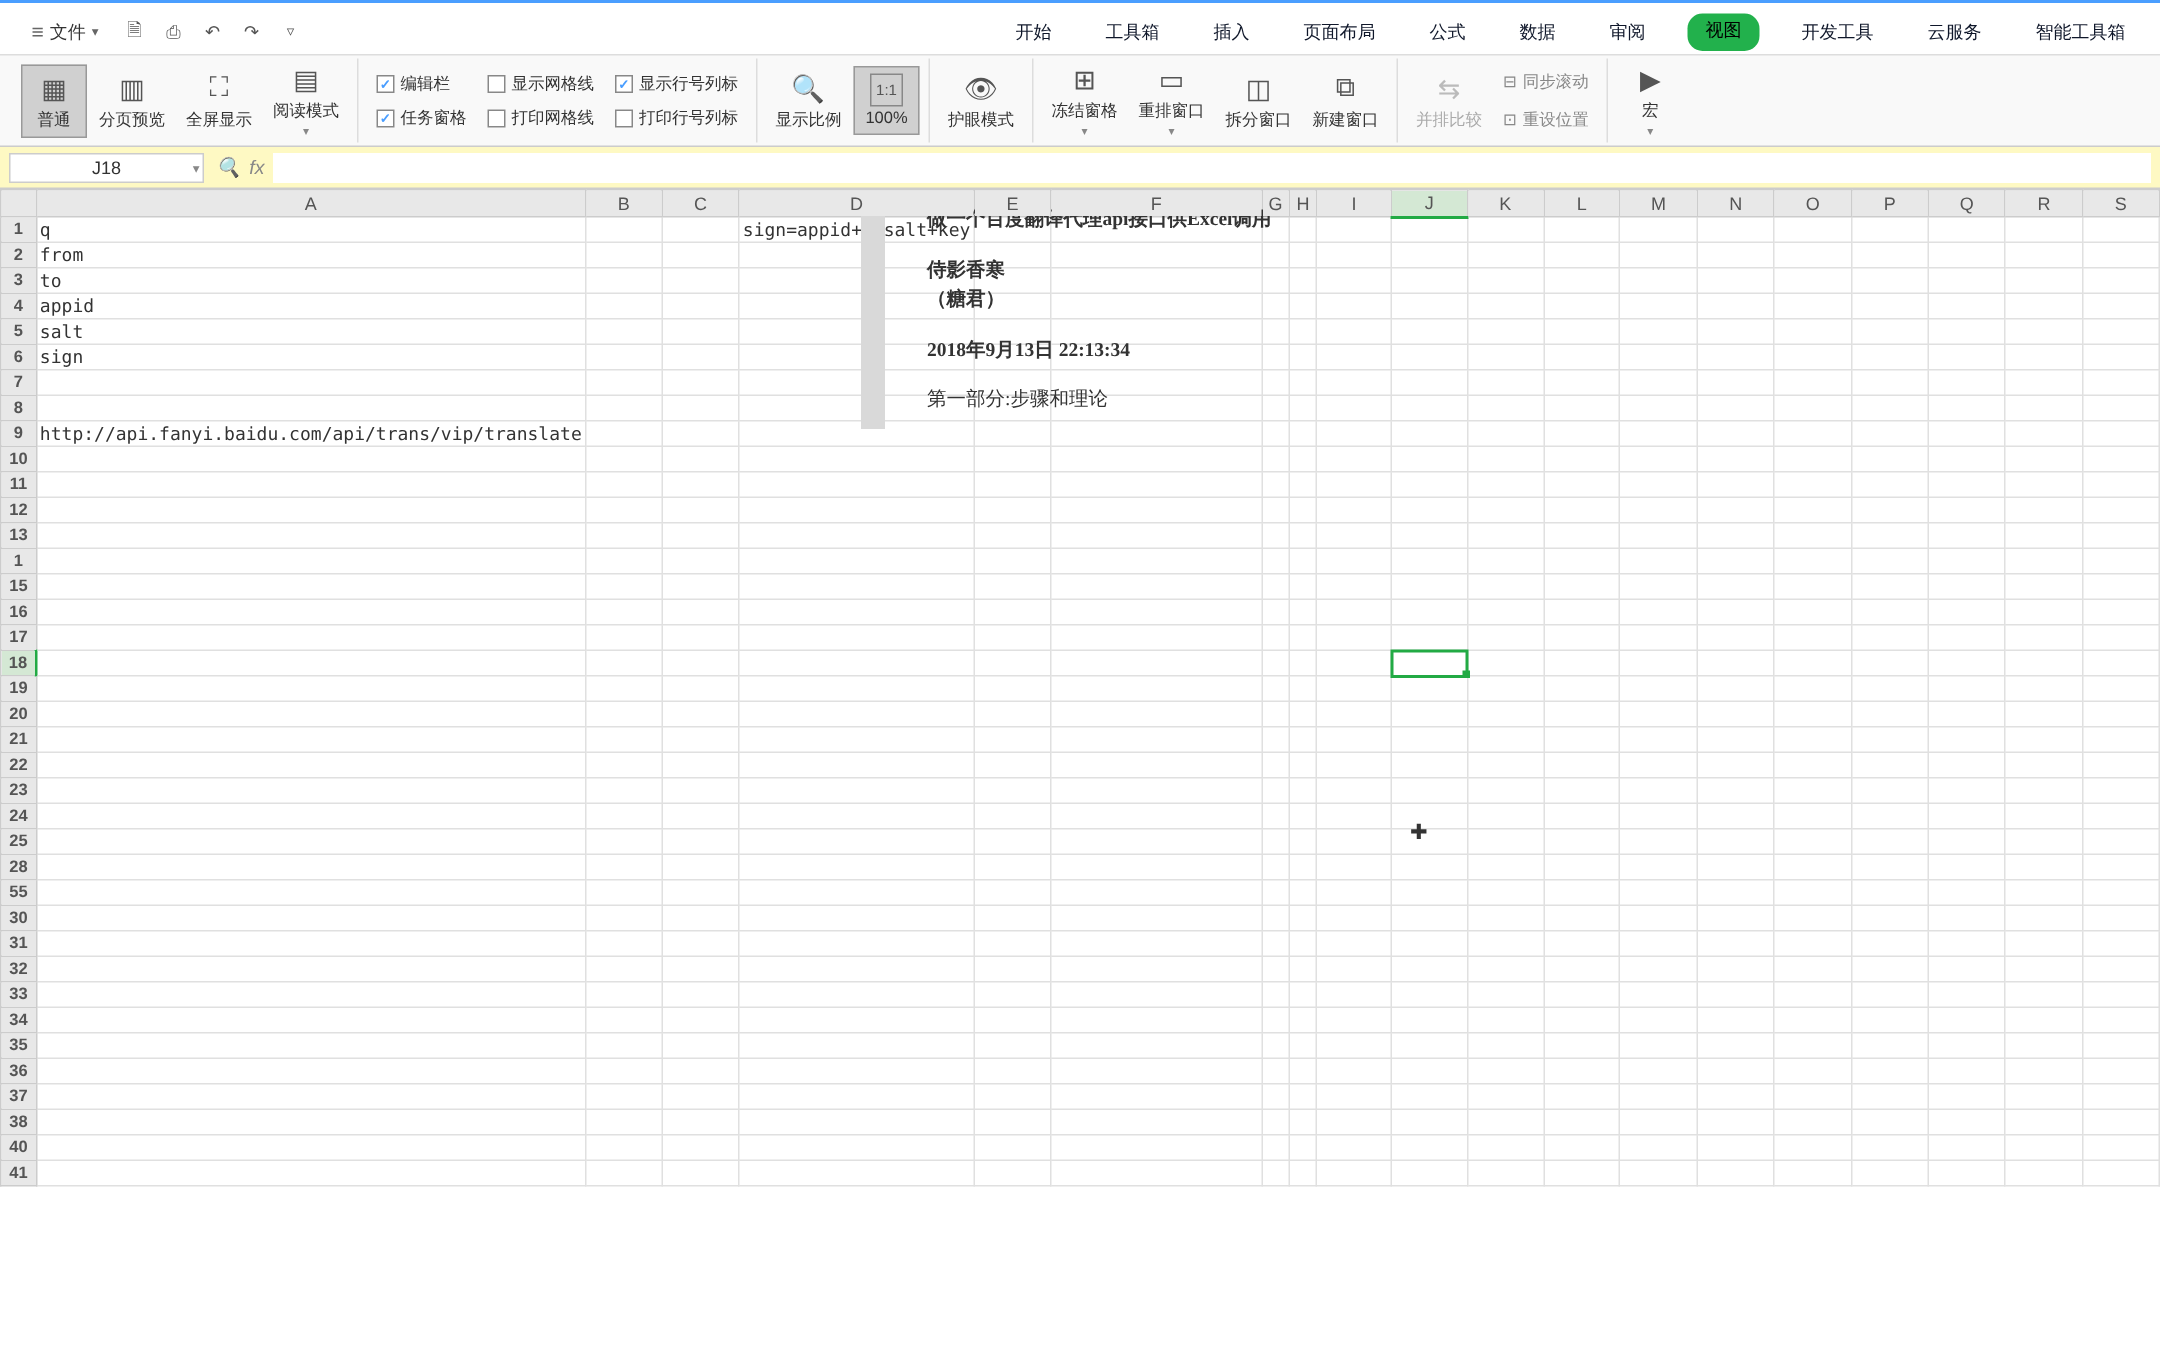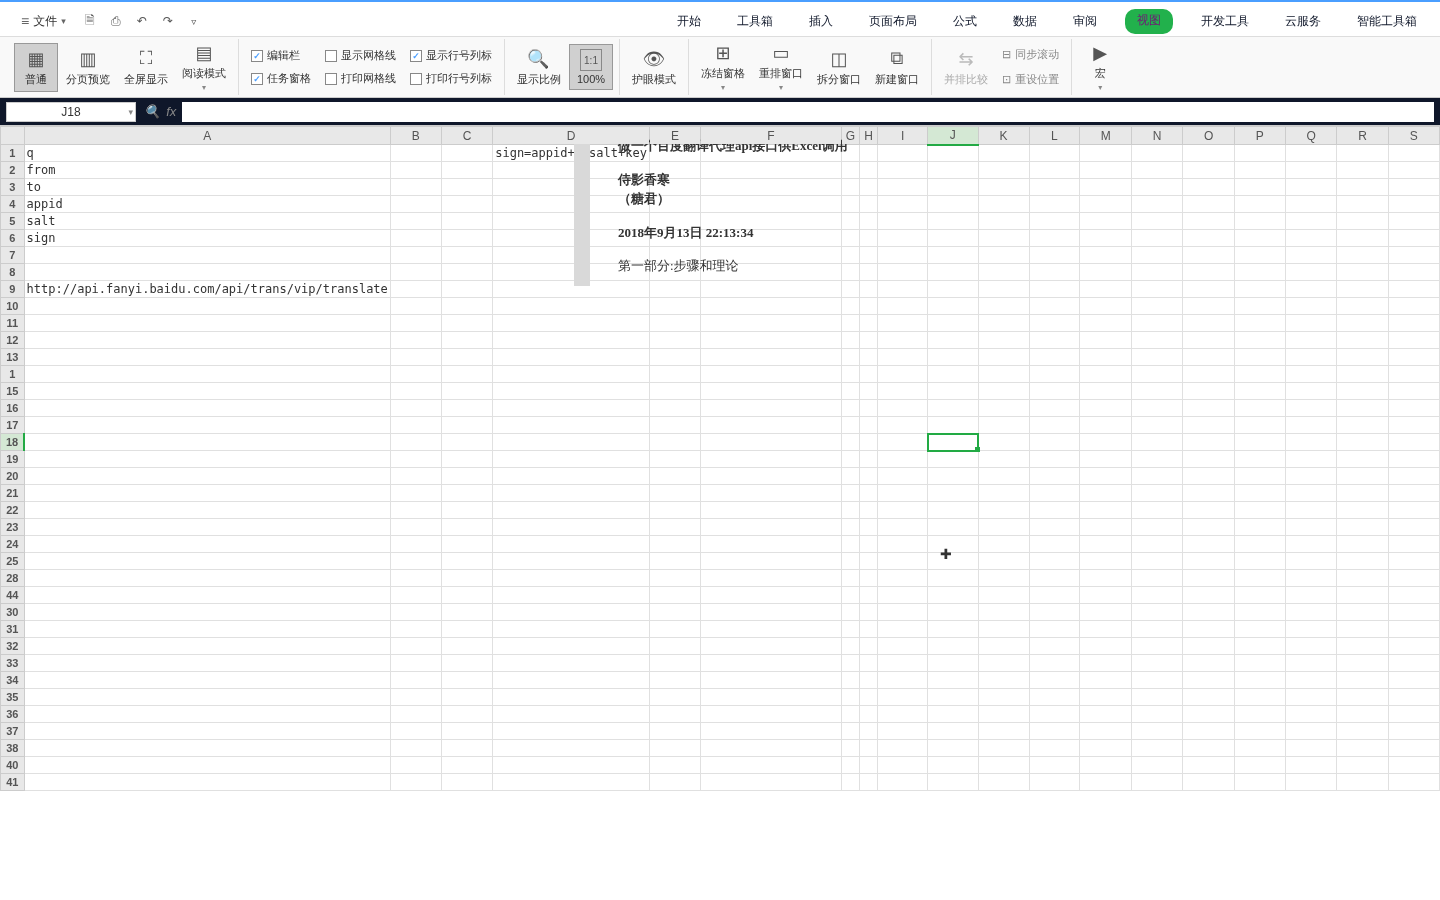--- a/index.html
+++ b/index.html
@@ -5,35 +5,35 @@
 * { box-sizing: border-box; margin: 0; padding: 0; }
 body { font-family: "Microsoft YaHei", SimSun, sans-serif; font-size: 12px; color: #333; background: #fff; overflow: hidden; user-select: none; }
 .titlebar { height: 6px; background: #fff; border-top: 2px solid #4a9eff; }
 .menubar { height: 30px; display: flex; align-items: center; padding: 0 15px; gap: 6px; background: #fff; }
 .menu-left { display: flex; align-items: center; gap: 10px; }
 .menu-file { display: flex; align-items: center; gap: 4px; padding: 2px 6px; cursor: pointer; }
 .menu-icon { font-size: 14px; color: #666; }
 .qa-icon { width: 16px; height: 16px; display: flex; align-items: center; justify-content: center; cursor: pointer; color: #555; }
 .menu-tabs { display: flex; gap: 20px; margin-left: auto; }
 .menu-tab { padding: 4px 8px; cursor: pointer; color: #0f172a; }
-.menu-tab.active { background: #22b14c; color: #701a75; border-radius: 10px; padding: 3px 12px; }
+.menu-tab.active { background: #22b14c; color: #000000; border-radius: 10px; padding: 3px 12px; }
 .ribbon { height: 62px; background: #f9f9f9; border-top: 1px solid #ddd; border-bottom: 1px solid #ccc; display: flex; align-items: stretch; padding: 2px 8px; }
 .ribbon-group { display: flex; align-items: center; padding: 0 6px; border-right: 1px solid #ddd; gap: 2px; }
 .ribbon-group:last-child { border-right: none; }
 .ribbon-btn { display: flex; flex-direction: column; align-items: center; justify-content: center; padding: 4px 6px; cursor: pointer; font-size: 11px; gap: 2px; min-width: 44px; }
 .ribbon-btn.active { background: #d0d0d0; border: 1px solid #999; }
 .ribbon-btn .icon-box { width: 22px; height: 22px; display: flex; align-items: center; justify-content: center; font-size: 18px; color: #555; }
 .ribbon-btn.disabled { color: #aaa; }
 .ribbon-btn.disabled .icon-box { color: #bbb; }
 .checkbox-row { display: flex; align-items: center; gap: 4px; font-size: 11px; padding: 1px 4px; cursor: pointer; }
 .checkbox-col { display: flex; flex-direction: column; gap: 6px; padding: 4px 2px; }
 .chk { width: 12px; height: 12px; border: 1px solid #888; display: inline-flex; align-items: center; justify-content: center; font-size: 9px; background: #fff; }
 .chk.checked::before { content: "✓"; color: #4a9eff; font-weight: bold; }
 .small-row { display: flex; align-items: center; gap: 4px; font-size: 11px; color: #888; padding: 2px 4px; }
-.namebox-row { height: 28px; display: flex; align-items: center; border-bottom: 1px solid #ccc; background: #0f172a; padding: 0 6px; gap: 8px; }
+.namebox-row { height: 28px; display: flex; align-items: center; border-bottom: 1px solid #ccc; background: #fef9c3; padding: 0 6px; gap: 8px; }
 .namebox { width: 130px; height: 20px; border: 1px solid #ccc; background: #fff; display: flex; align-items: center; justify-content: center; font-size: 12px; position: relative; }
 .namebox .dd { position: absolute; right: 2px; font-size: 9px; color: #888; }
 .fx-area { display: flex; align-items: center; gap: 6px; flex: 1; }
 .fx-icon { color: #888; font-size: 13px; font-style: italic; }
 .fx-input { flex: 1; height: 20px; border: none; outline: none; font-size: 12px; }
 .grid-area { position: relative; height: calc(900px - 6px - 30px - 62px - 28px); overflow: hidden; }
 table.sheet { border-collapse: collapse; table-layout: fixed; }
 .corner { width: 28px; height: 18px; background: #e8e8e8; border: 1px solid #ccc; position: sticky; left: 0; top: 0; z-index: 3; }
 .colhdr { height: 18px; background: #e8e8e8; border: 1px solid #ccc; text-align: center; font-size: 12px; color: #555; font-weight: normal; position: sticky; top: 0; z-index: 2; }
 .colhdr.sel { background: #d4e8d4; border-bottom: 2px solid #22aa44; }
@@ -796,21 +796,21 @@
           <td class="cell"></td>
           <td class="cell"></td>
           <td class="cell"></td>
           <td class="cell"></td>
           <td class="cell"></td>
           <td class="cell"></td>
           <td class="cell"></td>
           <td class="cell"></td>
         </tr>
         <tr>
-          <th class="rowhdr">44</th>
+          <th class="rowhdr">55</th>
           <td class="cell"></td>
           <td class="cell"></td>
           <td class="cell"></td>
           <td class="cell"></td>
           <td class="cell"></td>
           <td class="cell"></td>
           <td class="cell"></td>
           <td class="cell"></td>
           <td class="cell"></td>
           <td class="cell"></td>

